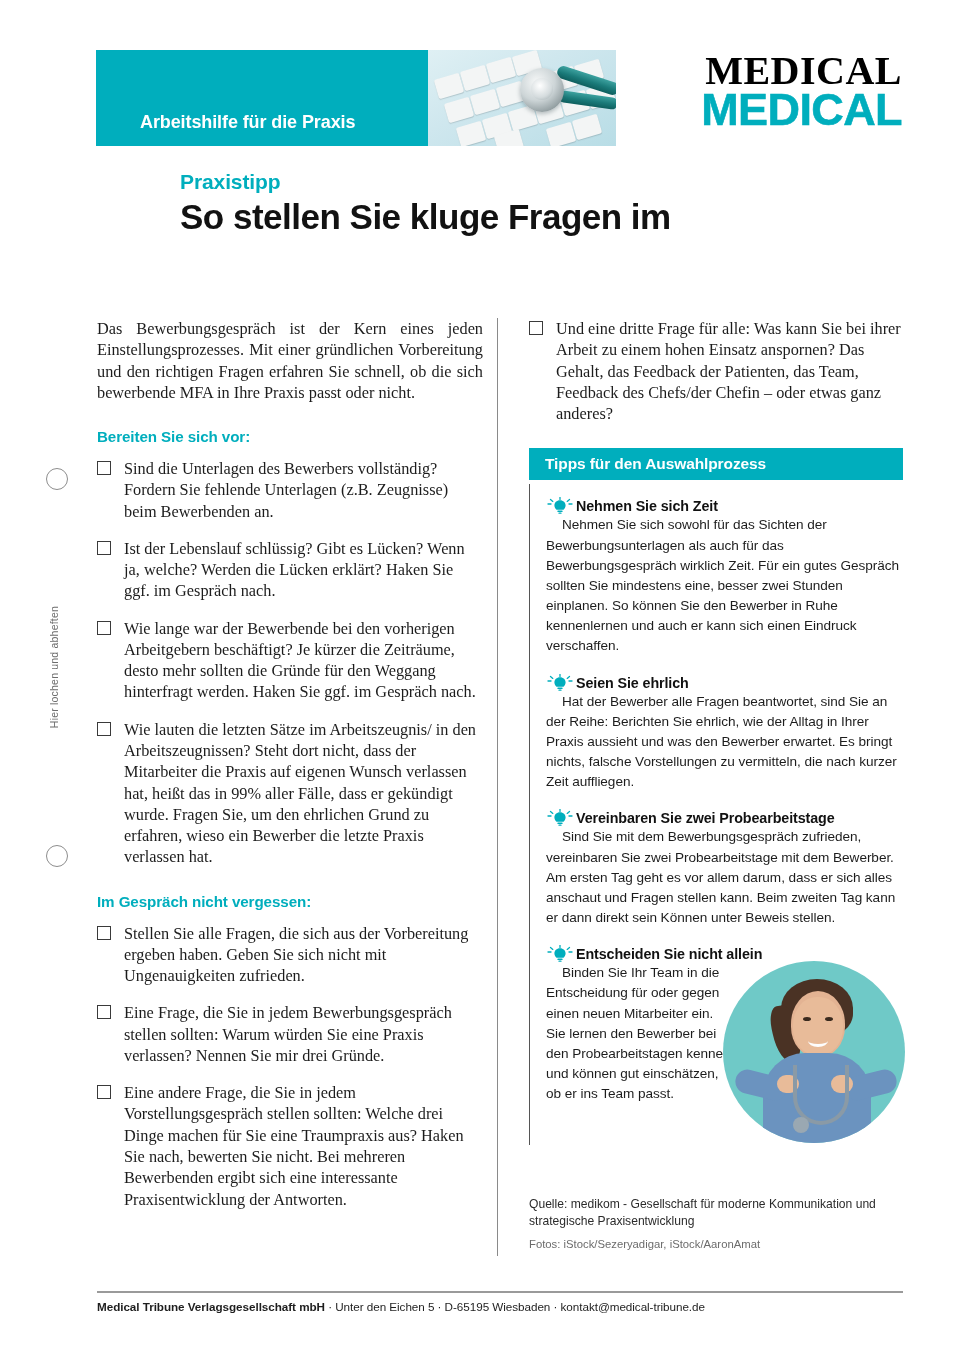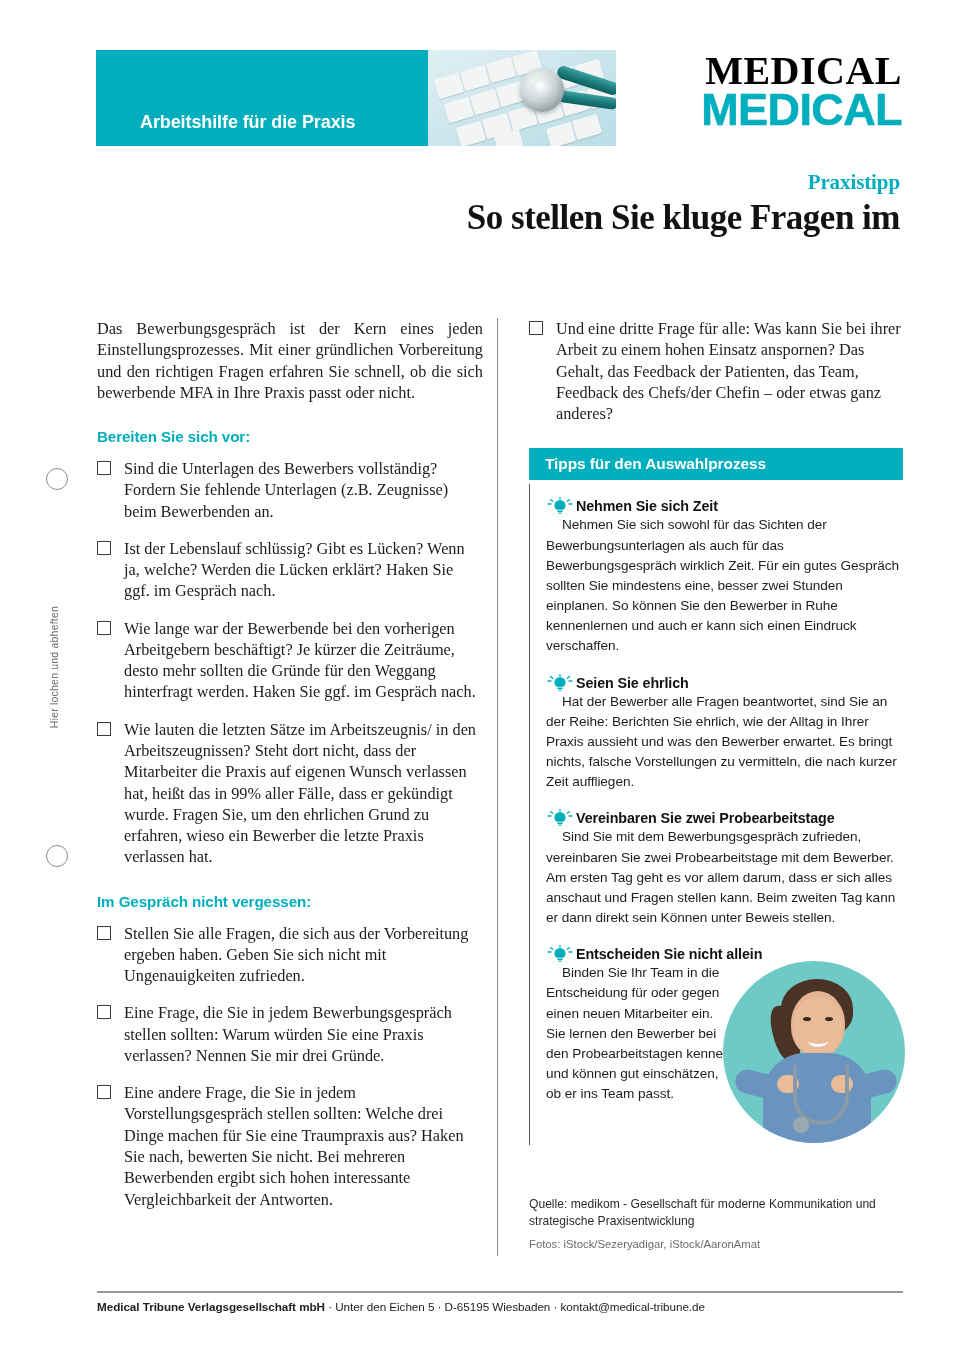--- a/index.html
+++ b/index.html
@@ -165,22 +165,21 @@
     display: block;
     -webkit-text-stroke: 0.6px #00aebd;
   }
 
   
   .titleblock {
     position: absolute;
     left: 180px;
     top: 170px;
     width: 720px;
-    text-align: right;
-    font-family: Liberation Serif, serif;
+    text-align: left;
   }
   .kicker {
     color: #00aebd;
     font-size: 21px;
     font-weight: bold;
     margin: 0 0 2px 0;
     letter-spacing: -0.1px;
   }
   .headline {
     color: #121212;
@@ -543,21 +542,21 @@
     <div class="check-item">
       <span class="checkbox"></span>
       <span class="check-text">Stellen Sie alle Fragen, die sich aus der Vorbereitung ergeben haben. Geben Sie sich nicht mit Ungenauigkeiten zufrieden.</span>
     </div>
     <div class="check-item">
       <span class="checkbox"></span>
       <span class="check-text">Eine Frage, die Sie in jedem Bewerbungsgespräch stellen sollten: Warum würden Sie eine Praxis verlassen? Nennen Sie mir drei Gründe.</span>
     </div>
     <div class="check-item">
       <span class="checkbox"></span>
-      <span class="check-text">Eine andere Frage, die Sie in jedem Vorstellungsgespräch stellen sollten: Welche drei Dinge machen für Sie eine Traumpraxis aus? Haken Sie nach, bewerten Sie nicht. Bei mehreren Bewerbenden ergibt sich hohen interessante Vergleichbarkeit der Antworten.</span>
+      <span class="check-text">Eine andere Frage, die Sie in jedem Vorstellungsgespräch stellen sollten: Welche drei Dinge machen für Sie eine Traumpraxis aus? Haken Sie nach, bewerten Sie nicht. Bei mehreren Bewerbenden ergibt sich eine interessante Praxisentwicklung der Antworten.</span>
     </div>
   </div>
 
   <div class="col-right">
     <div class="check-item">
       <span class="checkbox"></span>
       <span class="check-text">Und eine dritte Frage für alle: Was kann Sie bei ihrer Arbeit zu einem hohen Einsatz anspornen? Das Gehalt, das Feedback der Patienten, das Team, Feedback des Chefs/der Chefin – oder etwas ganz anderes?</span>
     </div>
 
     <div class="tips-banner">Tipps für den Auswahlprozess</div>

